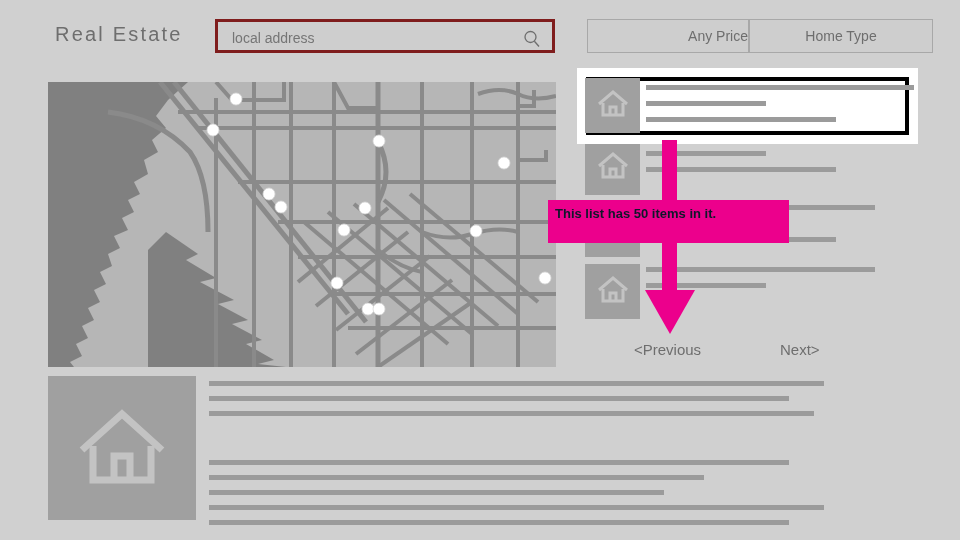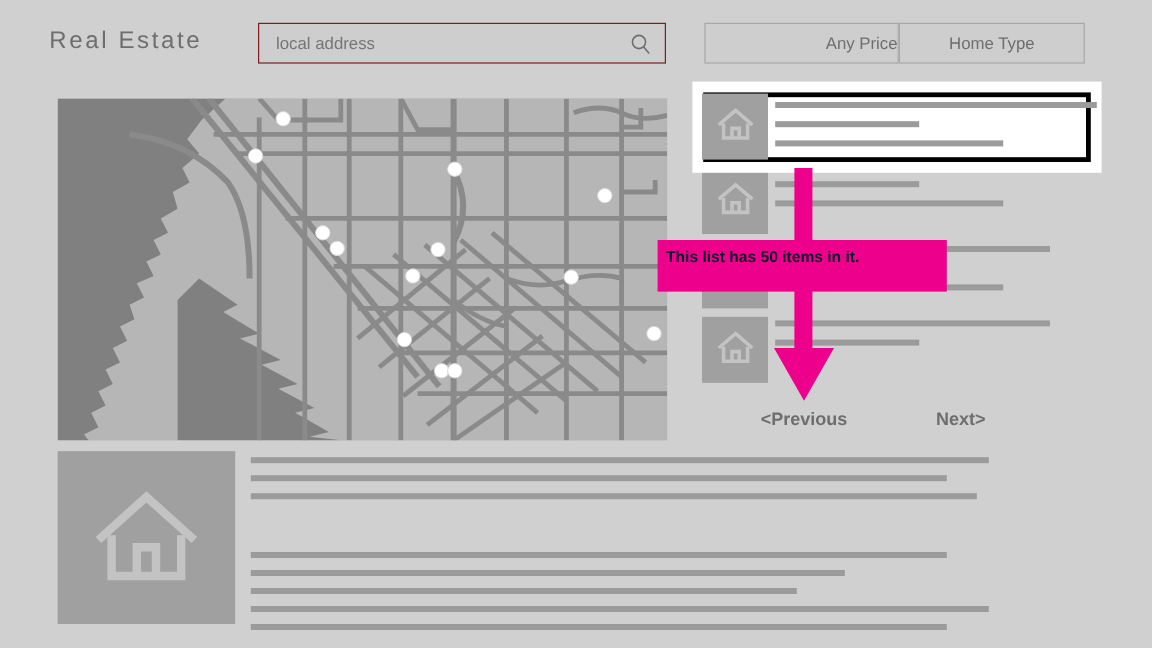--- a/index.html
+++ b/index.html
@@ -12,35 +12,35 @@
     height: 540px;
     position: relative;
     overflow: hidden;
     font-family: "Liberation Sans", sans-serif;
     background: #d0d0d0;
   }
 
   
   #app-title {
     position: absolute;
-    left: 41px;
+    left: 55px;
     top: 23px;
     font-size: 20px;
     letter-spacing: 2.2px;
     color: #6e6e6e;
     white-space: nowrap;
   }
 
   #search-box {
     position: absolute;
     left: 215px;
     top: 19px;
     width: 340px;
     height: 34px;
-    border: 1px solid #7f1d1d;
+    border: 3px solid #7f1d1d;
     background: #cecece;
     box-sizing: border-box;
   }
   #search-input-text {
     position: absolute;
     left: 14px;
     top: 8px;
     font-size: 14px;
     color: #757575;
     white-space: nowrap;
@@ -60,21 +60,21 @@
     border: 1px solid #a8a8a8;
     background: #cecece;
     box-sizing: border-box;
     display: flex;
     align-items: center;
     justify-content: center;
     font-size: 14px;
     color: #6e6e6e;
   }
   #filter-any-price { left: 587px; width: 162px; justify-content: flex-end; }
-  #filter-home-type { left: 749px; width: 155px; }
+  #filter-home-type { left: 749px; width: 184px; }
 
   
   #map-panel {
     position: absolute;
     left: 48px;
     top: 82px;
     width: 508px;
     height: 285px;
     overflow: hidden;
     background: #b6b6b6;
@@ -139,21 +139,20 @@
     height: 55px;
   }
 
   
   .pager-link {
     position: absolute;
     top: 341px;
     font-size: 15px;
     color: #6e6e6e;
     white-space: nowrap;
-    font-weight: bold;
   }
   #pager-prev { left: 634px; }
   #pager-next { left: 780px; }
 
   
   #annotation-arrow {
     position: absolute;
     left: 640px;
     top: 140px;
     width: 60px;

